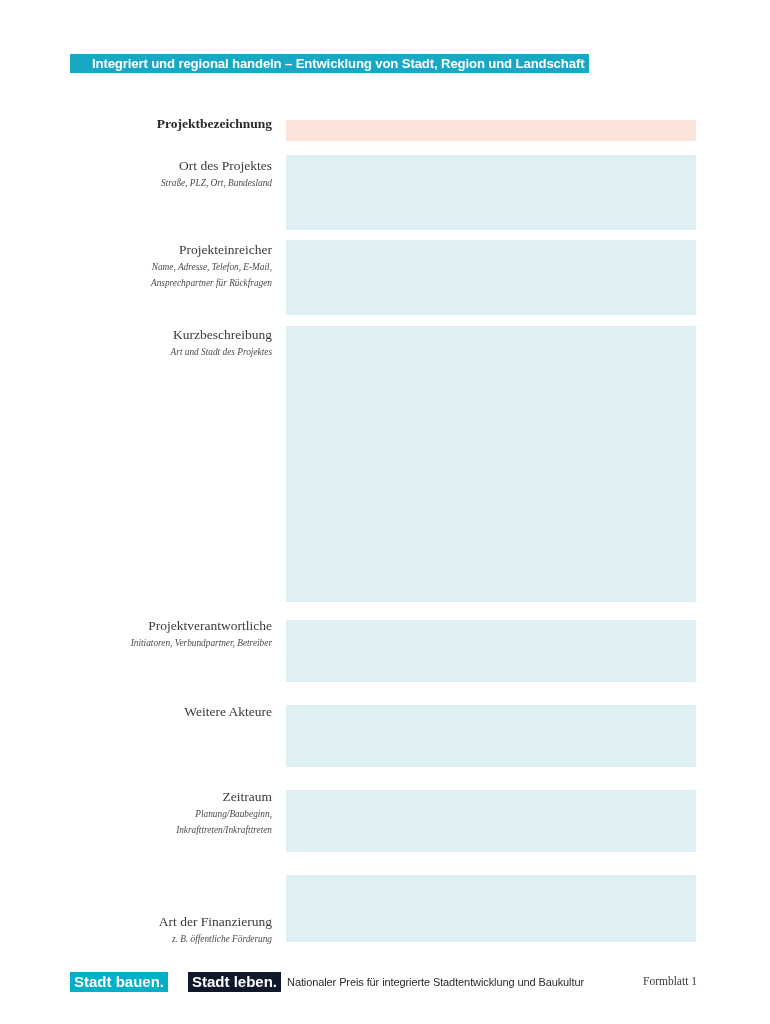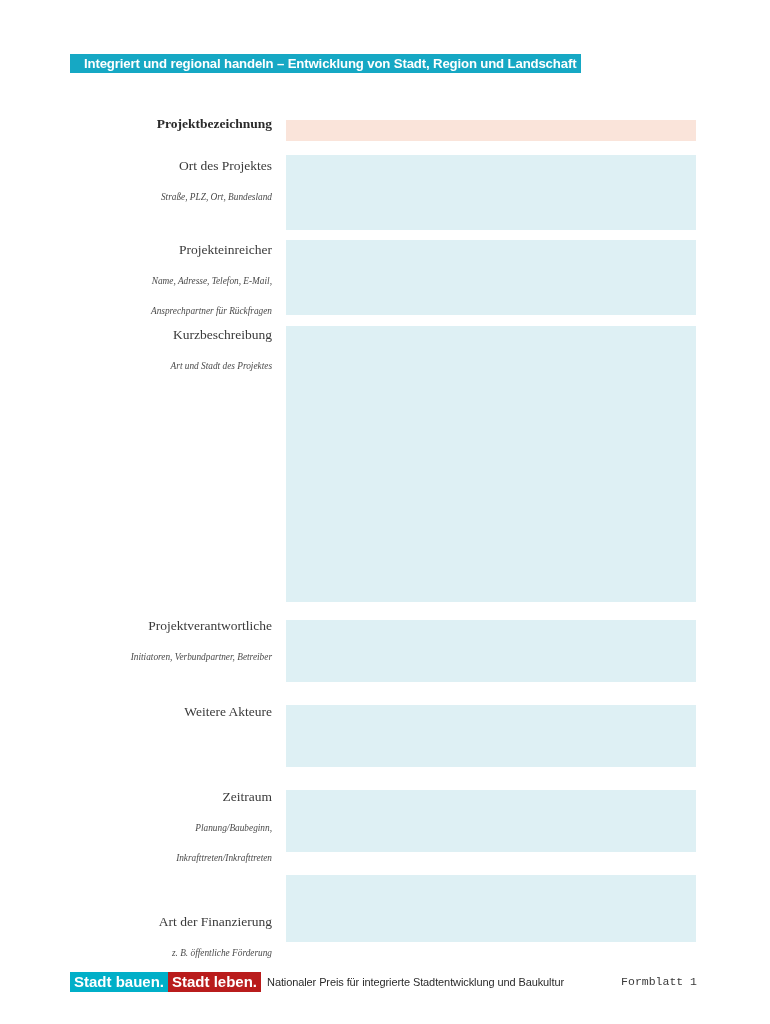--- a/index.html
+++ b/index.html
@@ -23,21 +23,21 @@
     background: #ffffff;
   }
 
   
   .header-bar {
     position: absolute;
     left: 70px;
     top: 54px;
     height: 19px;
     background: #16A8C4;
-    padding: 0 5px 0 14px;
+    padding: 0 5px 0 22px;
     display: flex;
     align-items: center;
     box-sizing: border-box;
   }
   .header-title {
     font-family: "Liberation Sans", sans-serif;
     font-weight: bold;
     font-size: 13.2px;
     letter-spacing: -0.15px;
     color: #ffffff;
@@ -74,21 +74,21 @@
   .label-main.bold {
     font-weight: bold;
     color: #2b2b2b;
   }
   .label-sub {
     font-family: "Liberation Serif", serif;
     font-style: italic;
     font-size: 9.3px;
     color: #4a4a4a;
     line-height: 1.55;
-    margin-top: 16px;
+    margin-top: 2px;
     white-space: nowrap;
   }
   .field-box {
     position: absolute;
     left: 286px;
     width: 410px;
     background: #DEF0F4;
     box-sizing: border-box;
   }
   .field-box.accent {
@@ -112,34 +112,34 @@
     font-family: "Liberation Sans", sans-serif;
     font-weight: bold;
     font-size: 15px;
     color: #ffffff;
     padding: 1px 4px 2px 4px;
     line-height: 1.15;
     white-space: nowrap;
     display: inline-block;
   }
   .badge.cyan { background: #00AFC8; }
-  .badge.red  { background: #b91c1c; margin-left: 0; }
+  .badge.red  { background: #0f172a; margin-left: 20px; }
   .footer-text {
     font-family: "Liberation Sans", sans-serif;
     font-size: 11px;
     color: #2b2b2b;
     margin-left: 6px;
     white-space: nowrap;
     letter-spacing: -0.1px;
   }
   .footer-right {
     position: absolute;
     right: 0;
     top: 1px;
-    font-family: Liberation Mono, monospace;
+    font-family: Liberation Serif, serif;
     font-size: 11.5px;
     color: #3a3a3a;
     white-space: nowrap;
   }
 </style>
 </head>
 <body>
 
 <div class="page">
 

